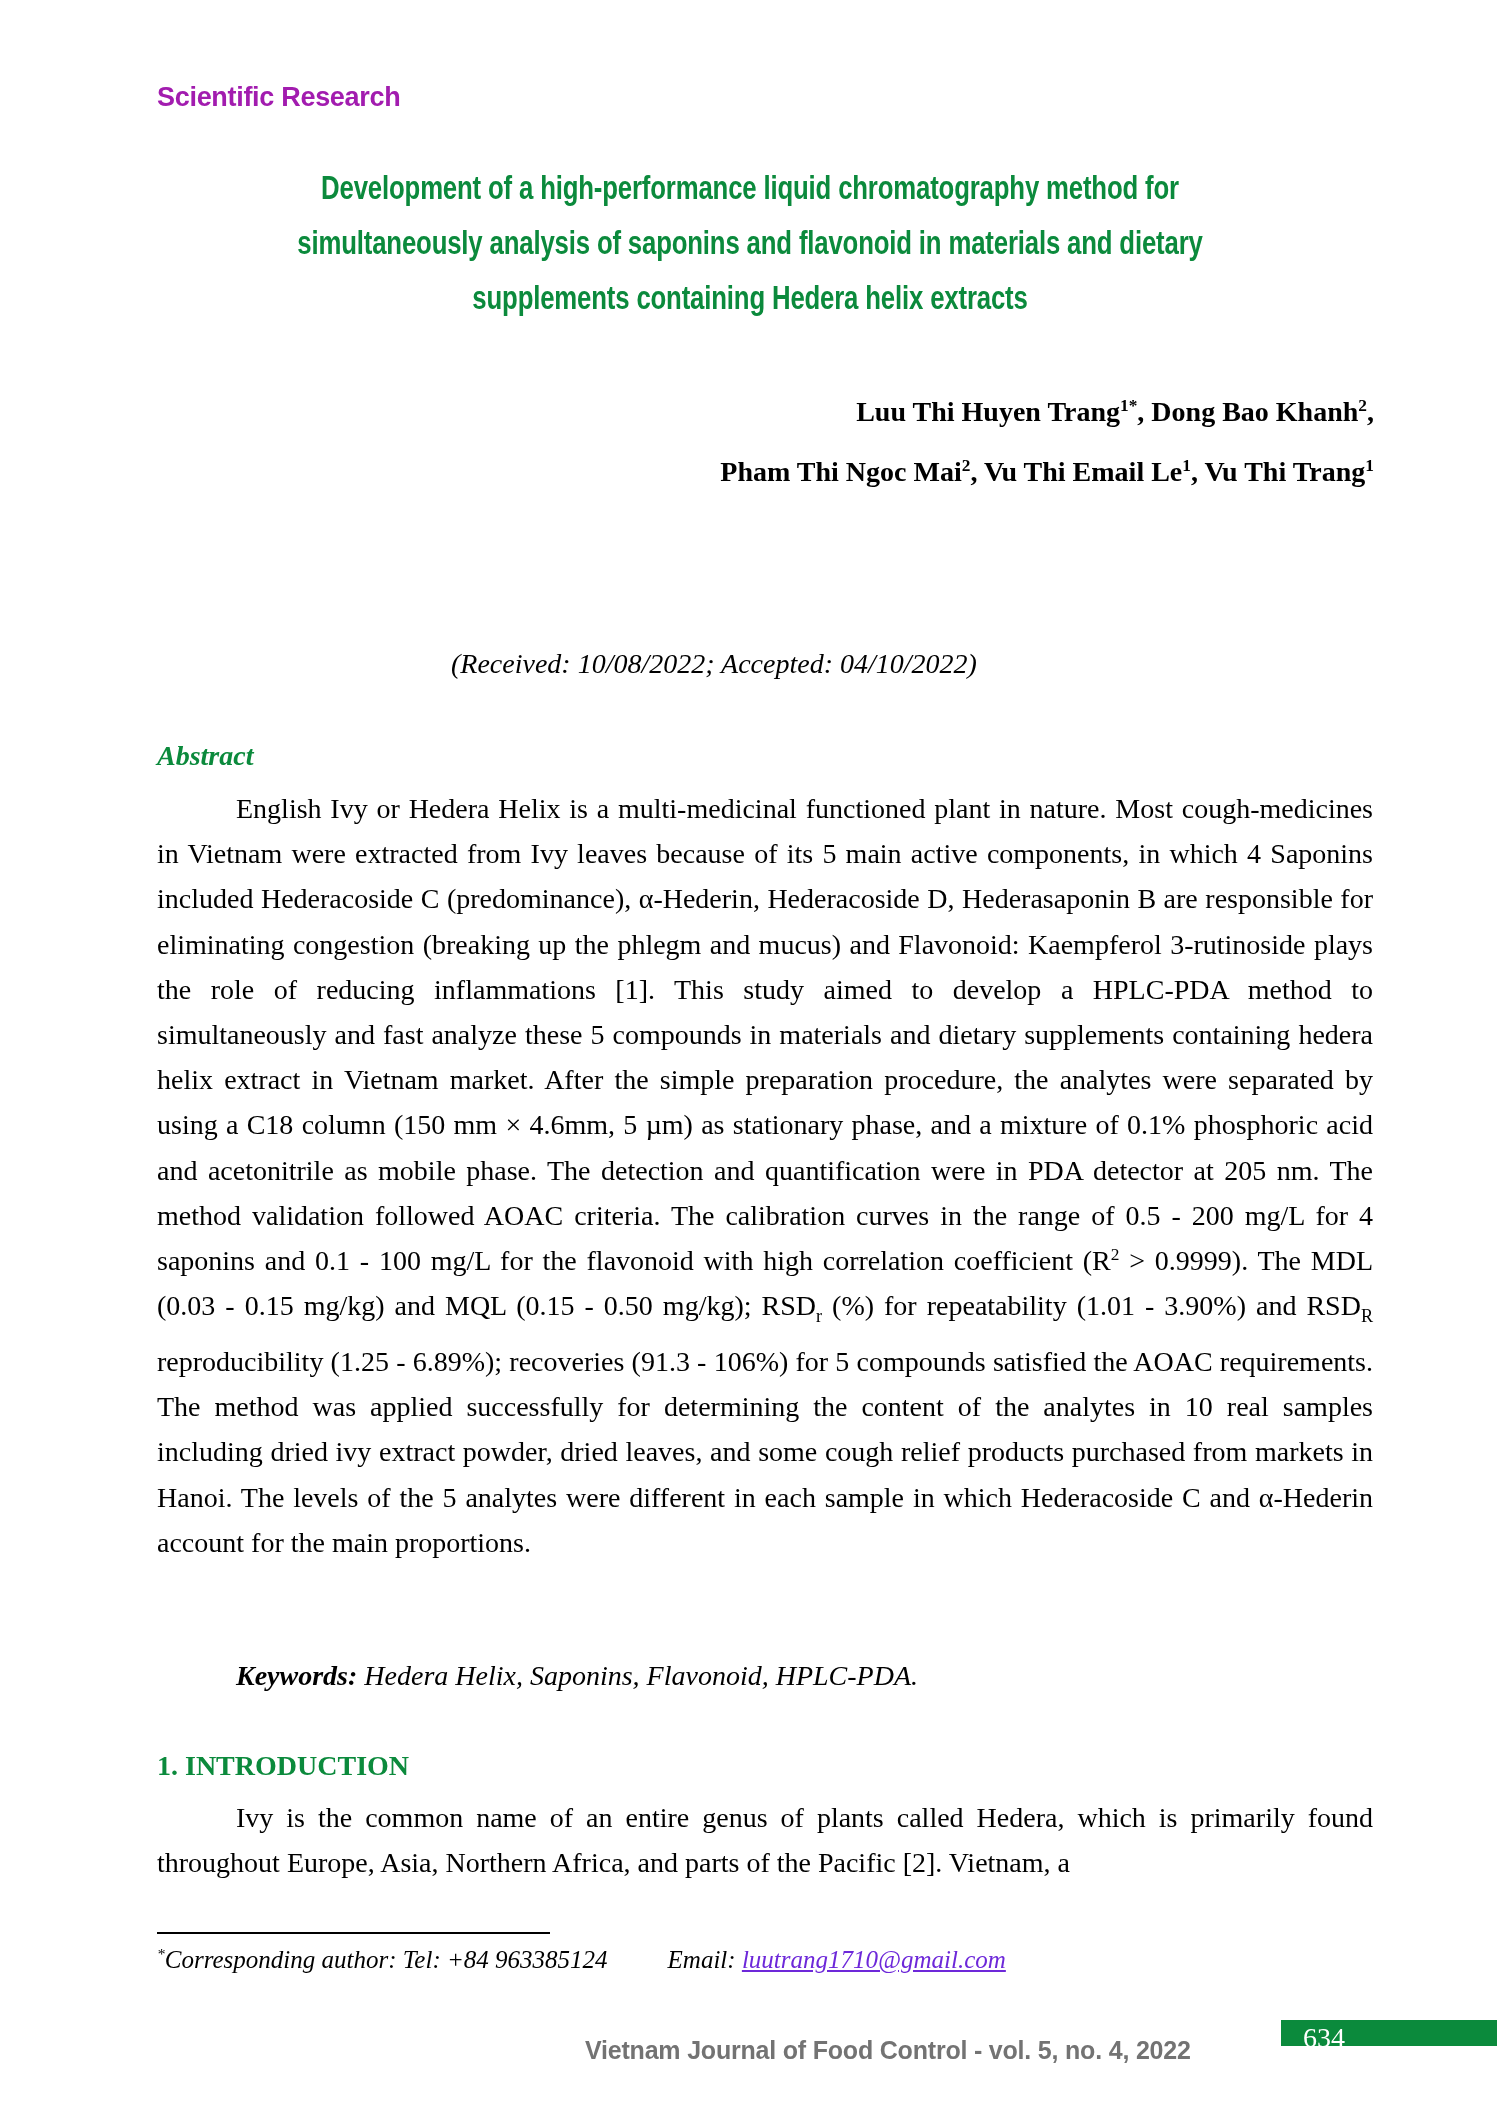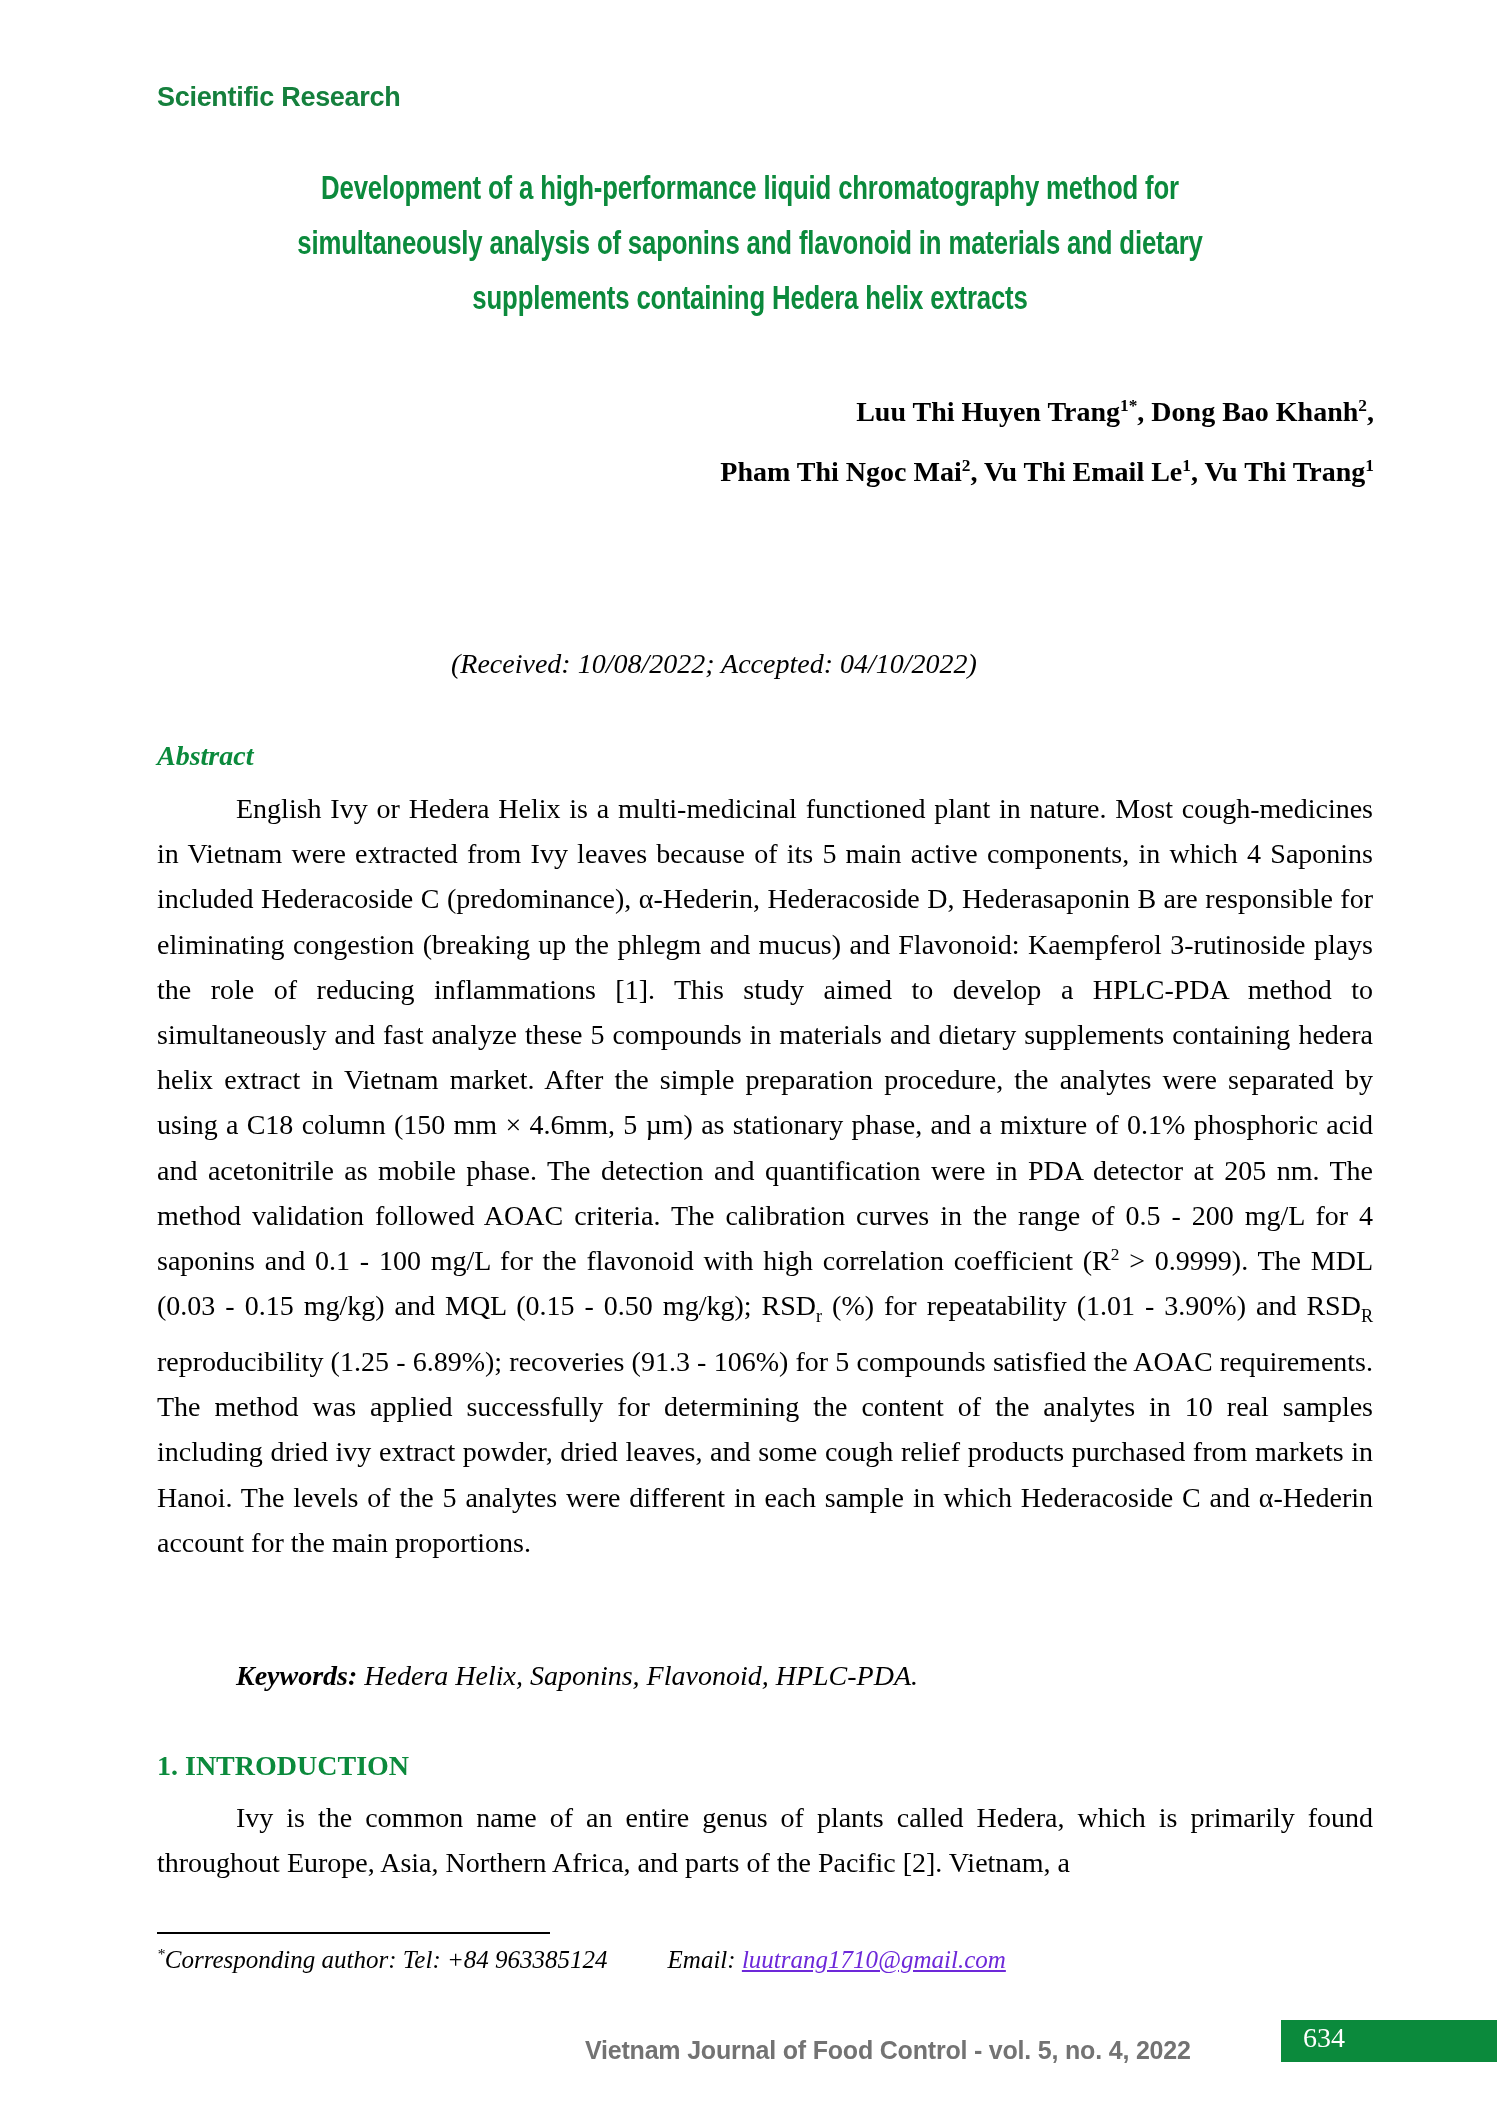--- a/index.html
+++ b/index.html
@@ -1,19 +1,19 @@
 <!DOCTYPE html>
 <html><head>
 <meta charset="utf-8">
 <style>
   html, body { margin: 0; padding: 0; background: #ffffff; }
   body { width: 1497px; height: 2127px; position: relative; overflow: hidden;
          font-family: "Liberation Serif", serif; color: #000; }
   .section-label { position: absolute; left: 157px; top: 82px; font-family: "Liberation Sans", sans-serif;
-         font-weight: bold; font-size: 27px; color: #15803d; letter-spacing: -0.3px; }
+         font-weight: bold; font-size: 27px; color: #a21caf; letter-spacing: -0.3px; }
   .title { position: absolute; left: 150px; width: 1200px; top: 160px; text-align: center;
          font-family: "Liberation Sans", sans-serif; font-weight: bold; font-size: 33px; line-height: 55px;
          color: #0b8a3c; transform: scaleX(0.78); transform-origin: 600px 0; letter-spacing: -0.2px; }
   .title span { display: block; white-space: nowrap; }
   .authors { position: absolute; right: 123px; top: 382px; text-align: right;
          font-weight: bold; font-size: 28px; line-height: 60px; }
   .authors div { white-space: nowrap; }
   .affil { position: absolute; right: 123px; top: 495px; text-align: right; font-style: italic;
          font-size: 28px; line-height: 57px; }
   .affil div { white-space: nowrap; }
@@ -28,21 +28,21 @@
   .keywords { position: absolute; left: 236px; top: 1660px; font-size: 28px; font-style: italic; }
   .keywords b { font-weight: bold; }
   .intro-head { position: absolute; left: 157px; top: 1750px; font-weight: bold; font-size: 28px; color: #0b8a3c; }
   .intro-body { top: 1795px; }
   .footnote-rule { position: absolute; left: 157px; top: 1932px; width: 393px; height: 1.5px; background: #000; }
   .footnote { position: absolute; left: 157px; top: 1946px; font-style: italic; font-size: 25px; white-space: nowrap; }
   .footnote .email-label { margin-left: 60px; }
   .footnote a { color: #6d28d9; text-decoration: underline; margin-top: 21px; }
   .journal { position: absolute; left: 585px; top: 2036px; font-family: "Liberation Sans", sans-serif;
          font-weight: bold; font-size: 25px; color: #737373; letter-spacing: -0.2px; white-space: nowrap; }
-  .page-box { position: absolute; left: 1281px; top: 2020px; width: 216px; height: 42px; background: #0b8a3c; }
+  .page-box { position: absolute; left: 1281px; top: 2020px; width: 216px; height: 26px; background: #0b8a3c; }
   .page-num { position: absolute; left: 22px; top: 2px; color: #fff; font-size: 28px; }
 </style>
 </head>
 <body>
 
 <div class="section-label">Scientific Research</div>
 
 <div class="title">
   <span>Development of a high-performance liquid chromatography method for</span>
   <span>simultaneously analysis of saponins and flavonoid in materials and dietary</span>

